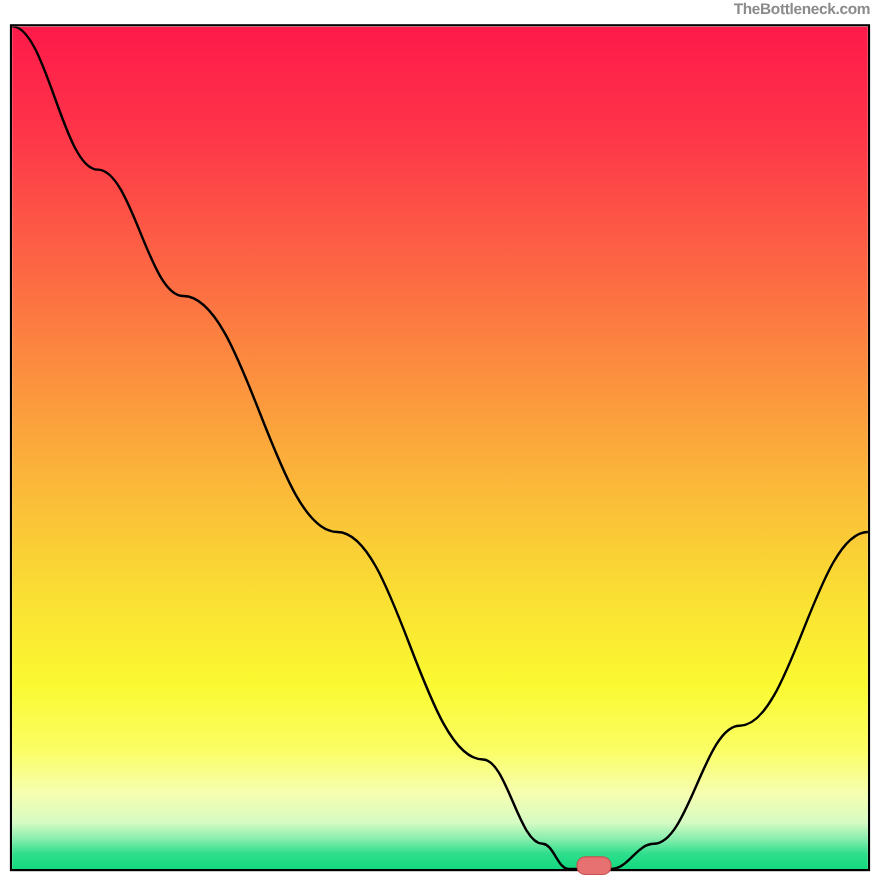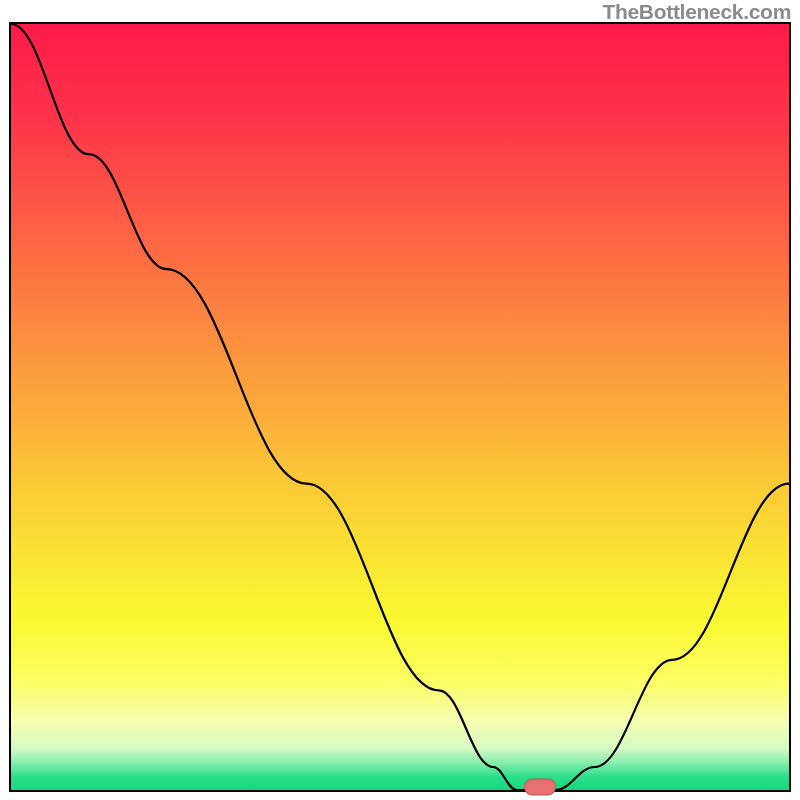--- a/index.html
+++ b/index.html
@@ -24,21 +24,21 @@
     left: 0;
     top: 0;
     width: 100%;
     height: 100%;
   }
   .watermark {
     position: absolute;
     top: 0px;
     right: 9px;
     font-family: Arial, Helvetica, sans-serif;
-    font-size: 21px;
+    font-size: 14px;
     font-weight: bold;
     color: #8b8b8b;
     letter-spacing: -0.3px;
   }
   .curve {
     position: absolute;
     left: 0;
     top: 0;
     width: 100%;
     height: 100%;

